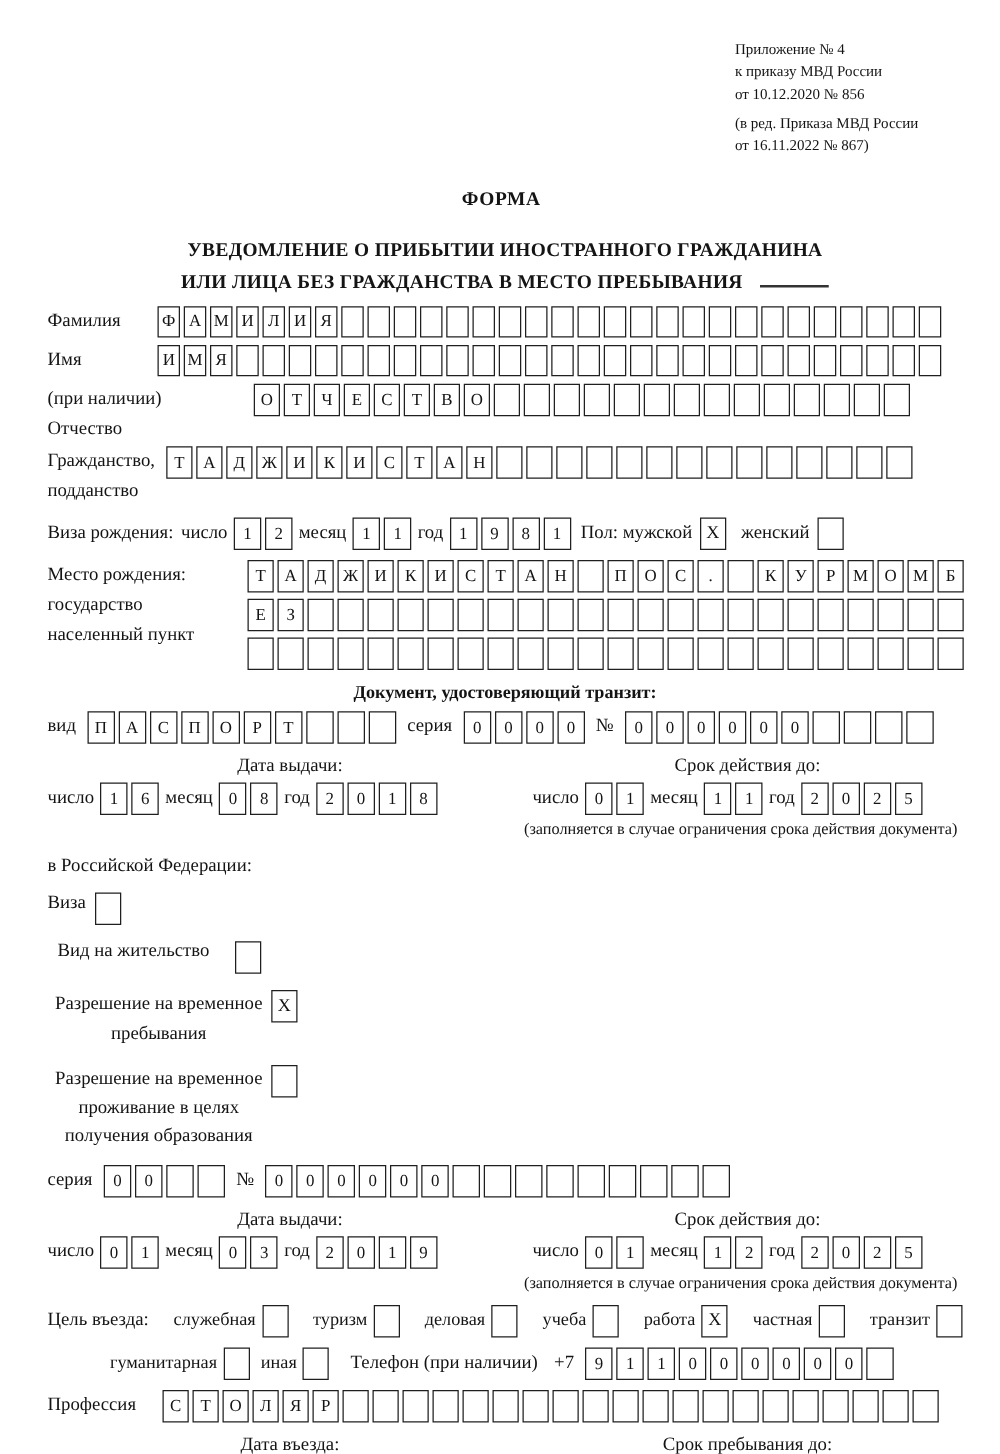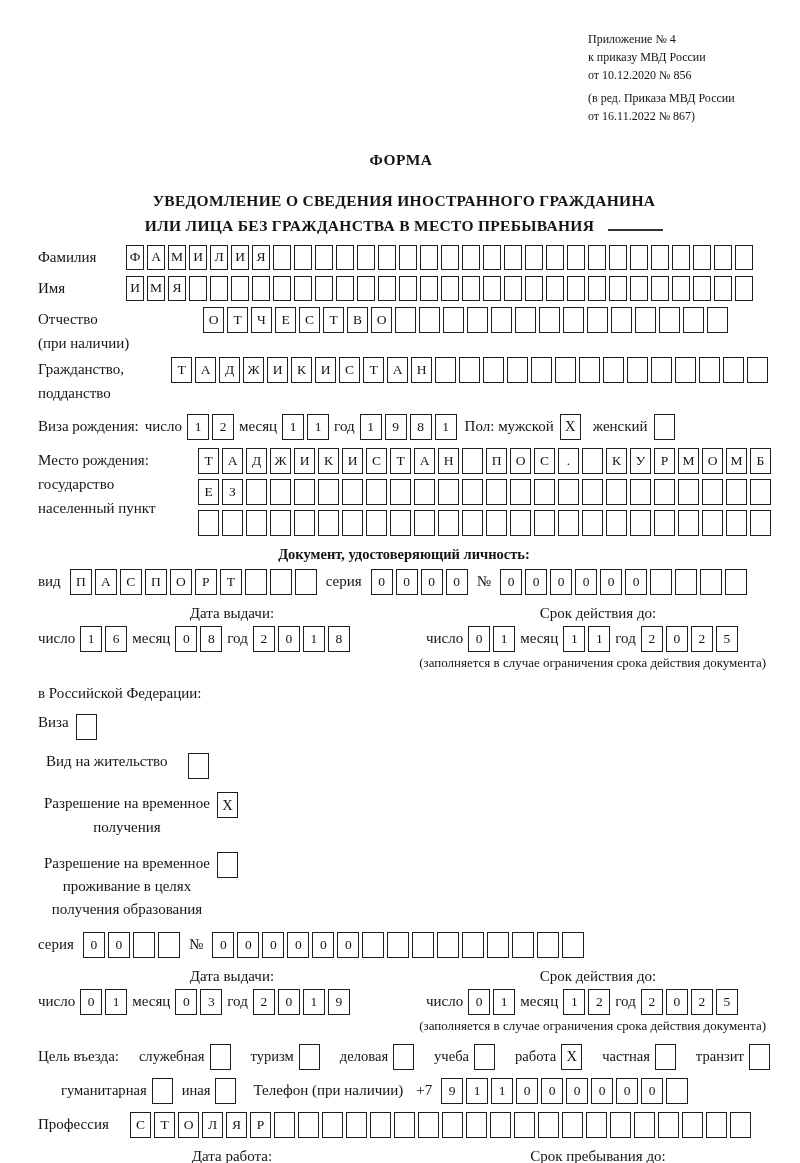--- a/index.html
+++ b/index.html
@@ -58,21 +58,21 @@
   <div class="appendix">
     <div>Приложение № 4</div>
     <div>к приказу МВД России</div>
     <div>от 10.12.2020 № 856</div>
     <div class="rev">(в ред. Приказа МВД России</div>
     <div>от 16.11.2022 № 867)</div>
   </div>
   <div class="forma">ФОРМА</div>
 
   <div class="title">
-    <div>УВЕДОМЛЕНИЕ О СВЕДЕНИЯ ИНОСТРАННОГО ГРАЖДАНИНА</div>
+    <div>УВЕДОМЛЕНИЕ О ПРИБЫТИИ ИНОСТРАННОГО ГРАЖДАНИНА</div>
     <div><span>ИЛИ ЛИЦА БЕЗ ГРАЖДАНСТВА В МЕСТО ПРЕБЫВАНИЯ</span><span class="blank-underline"></span></div>
   </div>
 
 
   <div class="row">
     <span class="lbl" style="width:88px;">Фамилия</span>
     <span class="cells">
         <span class="cell">Ф</span>
         <span class="cell">А</span>
         <span class="cell">М</span>
@@ -137,22 +137,22 @@
         <span class="cell"></span>
         <span class="cell"></span>
         <span class="cell"></span>
         <span class="cell"></span>
         <span class="cell"></span>
       </span>
   </div>
 
   <div class="row row-top">
     <span class="lblcol" style="width:165px;">
+      <div>(при наличии)</div>
       <div>Отчество</div>
-      <div>(при наличии)</div>
     </span>
     <span class="cells c-md">
         <span class="cell">О</span>
         <span class="cell">Т</span>
         <span class="cell">Ч</span>
         <span class="cell">Е</span>
         <span class="cell">С</span>
         <span class="cell">Т</span>
         <span class="cell">В</span>
         <span class="cell">О</span>
@@ -166,21 +166,21 @@
         <span class="cell"></span>
         <span class="cell"></span>
         <span class="cell"></span>
         <span class="cell"></span>
         <span class="cell"></span>
         <span class="cell"></span>
         <span class="cell"></span>
       </span>
   </div>
 
-  <div class="row row-top" style="margin-top:2px;gap:38px;">
+  <div class="row row-top" style="margin-top:2px;">
     <span class="lblcol" style="width:95px;">
       <div>Гражданство,</div>
       <div>подданство</div>
     </span>
     <span class="cells c-md">
         <span class="cell">Т</span>
         <span class="cell">А</span>
         <span class="cell">Д</span>
         <span class="cell">Ж</span>
         <span class="cell">И</span>
@@ -315,21 +315,21 @@
           <span class="cell"></span>
           <span class="cell"></span>
           <span class="cell"></span>
           <span class="cell"></span>
           <span class="cell"></span>
           <span class="cell"></span>
         </span>
     </span>
   </div>
 
-  <div class="doc-heading">Документ, удостоверяющий личность:</div>
+  <div class="doc-heading">Документ, удостоверяющий транзит:</div>
   <div class="row" style="gap:9px;">
     <span class="lbl">вид</span>
     <span class="cells c-lg">
         <span class="cell">П</span>
         <span class="cell">А</span>
         <span class="cell">С</span>
         <span class="cell">П</span>
         <span class="cell">О</span>
         <span class="cell">Р</span>
         <span class="cell">Т</span>
@@ -418,21 +418,21 @@
       <span>Виза</span>
       <span class="checkbox"></span>
     </span>
     <span class="permit" style="margin-left:8px;">
       <span>Вид на жительство</span>
       <span class="checkbox" style="margin-left:14px;"></span>
     </span>
     <span class="permit" style="margin-left:6px;">
       <span class="multi">
         <div>Разрешение на временное</div>
-        <div>получения</div>
+        <div>пребывания</div>
       </span>
       <span class="checkbox">X</span>
     </span>
     <span class="permit" style="margin-left:6px;">
       <span class="multi">
         <div>Разрешение на временное</div>
         <div>проживание в целях</div>
         <div>получения образования</div>
       </span>
       <span class="checkbox"></span>
@@ -542,21 +542,21 @@
     <span class="opt">
         <span>частная</span>
         <span class="checkbox"></span>
       </span>
     <span class="opt">
         <span>транзит</span>
         <span class="checkbox"></span>
       </span>
   </div>
 
-  <div class="optrow" style="margin-top:8px;margin-left:23px;">
+  <div class="optrow" style="margin-top:8px;margin-left:50px;">
     <span class="opt">
         <span>гуманитарная</span>
         <span class="checkbox"></span>
       </span>
     <span class="opt">
         <span>иная</span>
         <span class="checkbox"></span>
       </span>
     <span style="margin-left:8px;font-size:15px;">Телефон (при наличии)</span>
     <span style="margin-left:4px;font-size:15px;">+7</span>
@@ -602,21 +602,21 @@
         <span class="cell"></span>
         <span class="cell"></span>
         <span class="cell"></span>
         <span class="cell"></span>
       </span>
   </div>
 
   <div class="dates2">
     <div class="dcols">
       <div class="dcol-l">
-        <div class="dhead">Дата работа:</div>
+        <div class="dhead">Дата въезда:</div>
         <div class="dg">
           <span>число</span>
           <span class="cells c-lg">
               <span class="cell">2</span>
               <span class="cell">7</span>
             </span>
           <span>месяц</span>
           <span class="cells c-lg">
               <span class="cell">0</span>
               <span class="cell">3</span>

